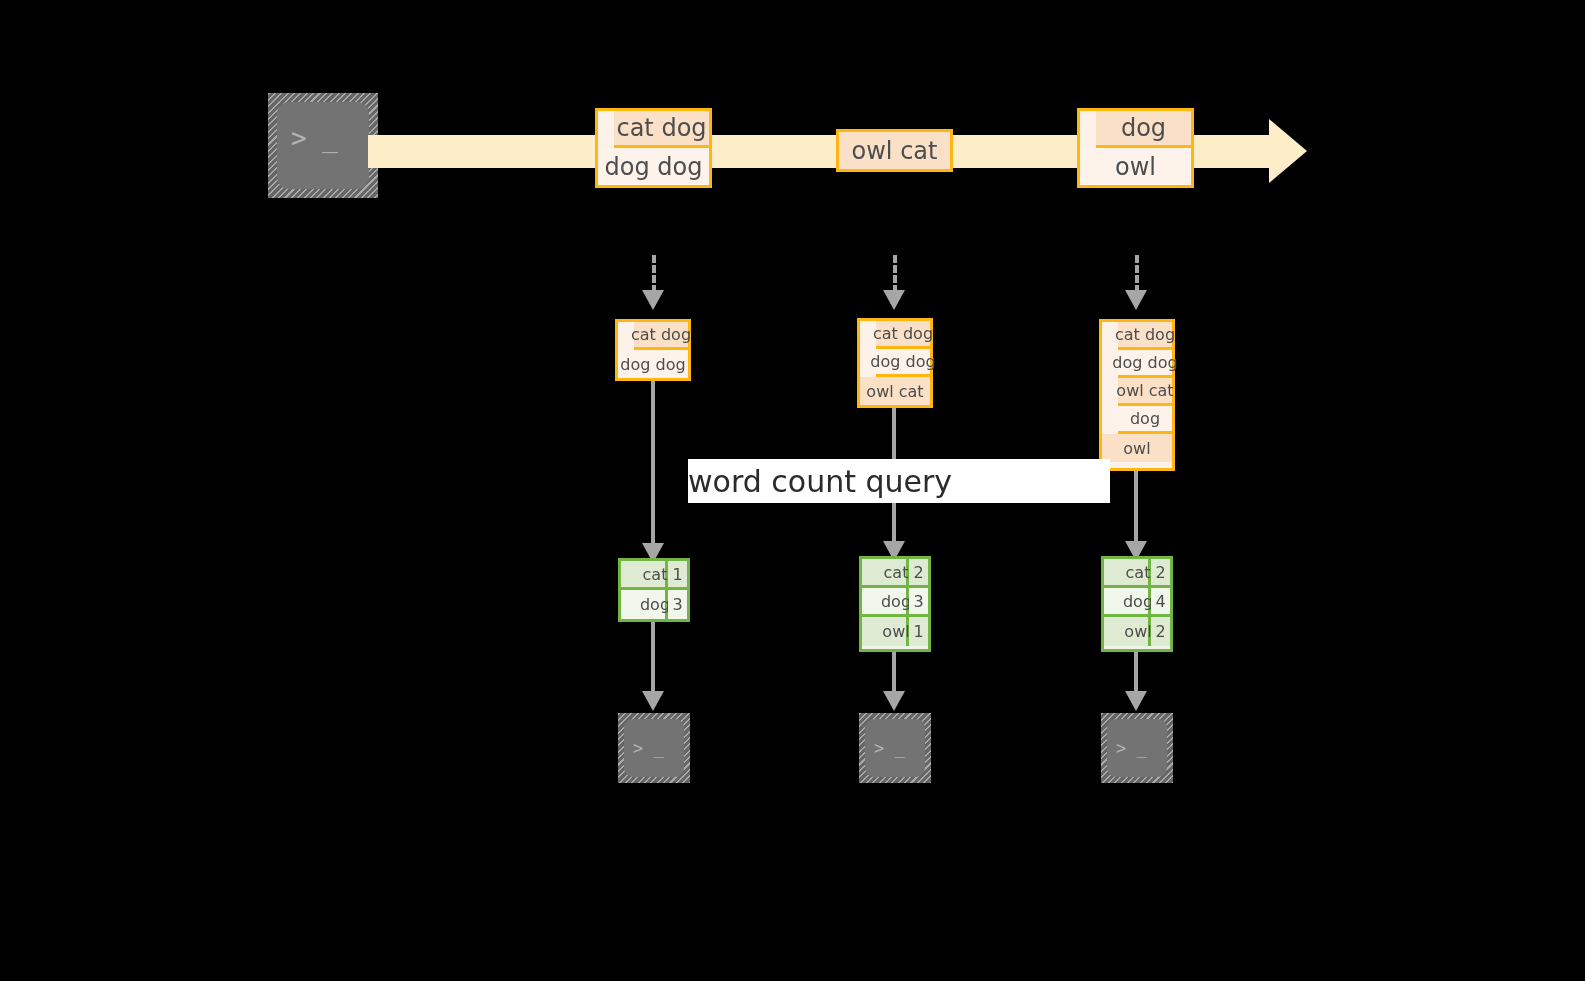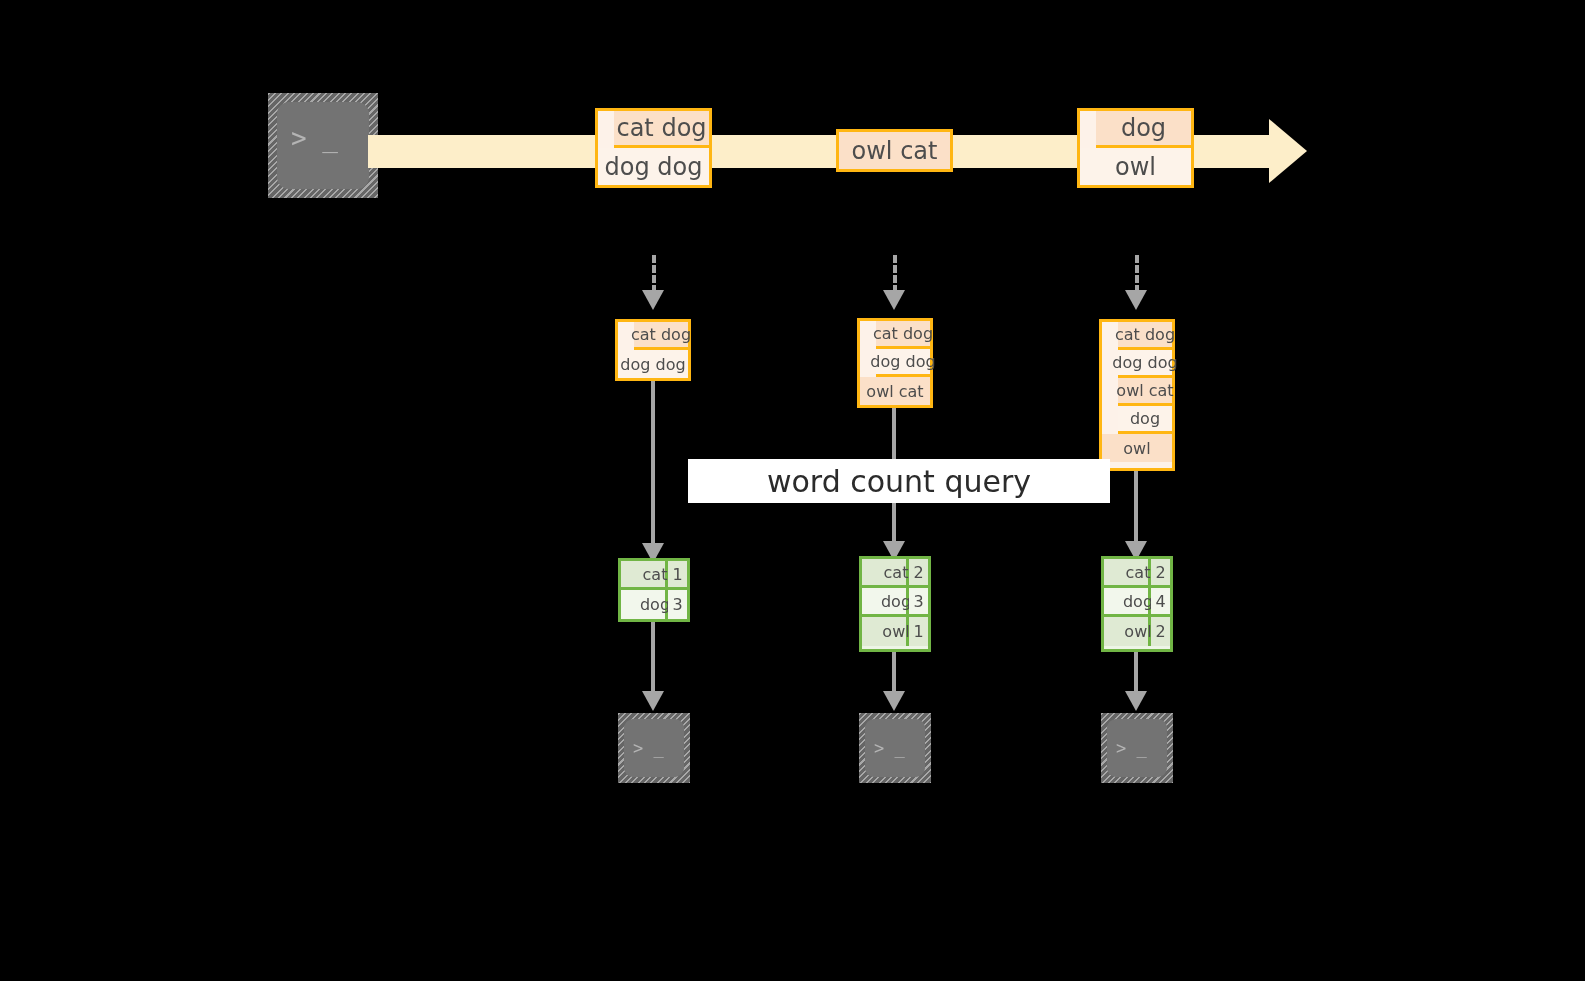--- a/index.html
+++ b/index.html
@@ -132,21 +132,21 @@
     border-right: 11px solid transparent;
     border-top: 20px solid #a6a6a6;
   }
 
   
   .query-label {
     position: absolute;
     background: #ffffff;
     display: flex;
     align-items: center;
-    justify-content: center;
+    justify-content: flex-start;
     color: #2b2b2b;
     white-space: nowrap;
   }
 </style>
 </head>
 <body>
 
 <div id="canvas">
 
   <div class="terminal" style="left:268px; top:93px; width:110px; height:105px;">

